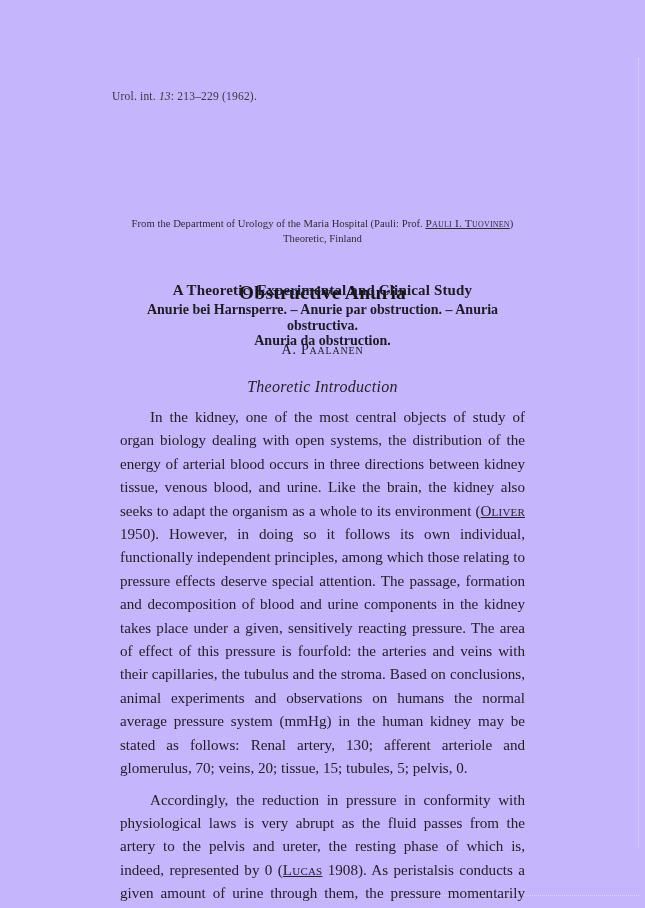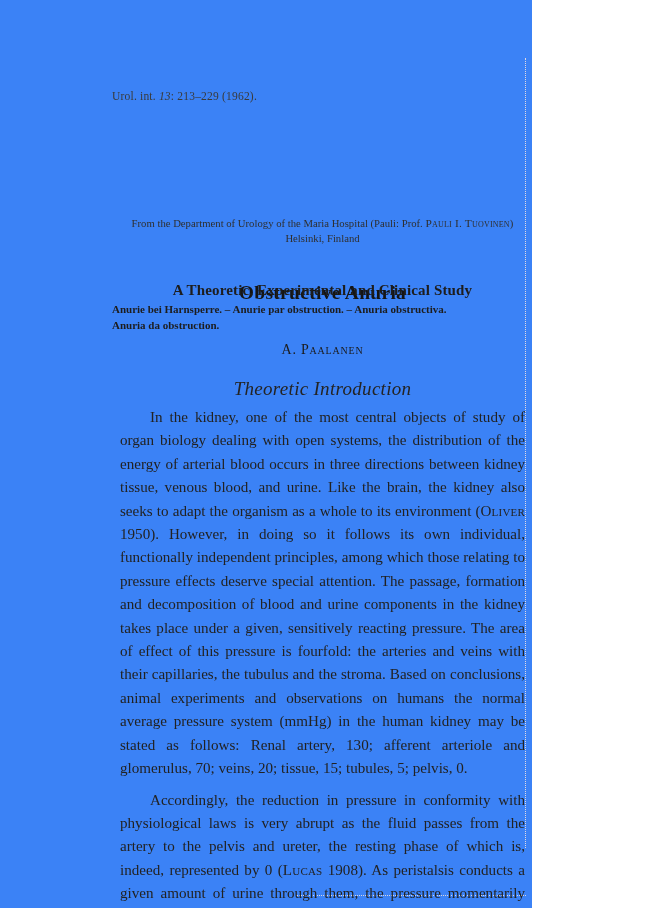--- a/index.html
+++ b/index.html
@@ -3,23 +3,23 @@
 <meta charset="utf-8">
 <style>
   html, body {
     margin: 0;
     padding: 0;
     background: #ffffff;
   }
 
   .page {
     position: relative;
-    width: 532px;
+    width: 645px;
     height: 908px;
-    background: #3b82f6;
+    background: #c4b5fd;
     overflow: hidden;
     font-family: "Liberation Serif", "DejaVu Serif", serif;
     color: #2b2b2b;
   }
 
   
   .scan-edge-right {
     position: absolute;
     top: 58px;
     right: 6px;
@@ -87,22 +87,22 @@
     font-weight: bold;
     letter-spacing: 0.15px;
     color: #1d1d1d;
   }
 
   .alt-titles {
     position: absolute;
     left: 112px;
     top: 302px;
     width: 421px;
-    text-align: left;
-    font-size: 11px;
+    text-align: center;
+    font-size: 14px;
     font-weight: bold;
     line-height: 15.5px;
     color: #1d1d1d;
   }
 
   .author {
     position: absolute;
     left: 112px;
     top: 342px;
     width: 421px;
@@ -112,21 +112,21 @@
     letter-spacing: 0.8px;
     color: #1b1b1b;
   }
 
   .section-heading {
     position: absolute;
     left: 112px;
     top: 378px;
     width: 421px;
     text-align: center;
-    font-size: 19px;
+    font-size: 16px;
     font-style: italic;
     letter-spacing: 0.3px;
     color: #242424;
   }
 
   .body-text {
     position: absolute;
     left: 112px;
     top: 398px;
     width: 421px;
@@ -139,39 +139,40 @@
 
   .body-text p {
     margin: 8px;
     text-indent: 30px;
     hyphens: manual;
   }
 
   .sc {
     font-variant: small-caps;
     letter-spacing: 0.2px;
+    text-decoration: underline;
   }
 </style>
 </head>
 <body>
 
 <div class="page">
 
   <div class="scan-edge-right"></div>
   <div class="scan-edge-bottom"></div>
 
   <div class="citation">
     <span>Urol. int. </span><span class="vol">13</span><span>: 213–229 (1962).</span>
   </div>
 
   <div class="affiliation">
     <div>
       <span>From the Department of Urology of the Maria Hospital (Pauli: Prof. </span><span class="sc">Pauli I. Tuovinen</span><span>)</span>
     </div>
-    <div>Helsinki, Finland</div>
+    <div>Theoretic, Finland</div>
   </div>
 
   <h1 class="doc-title">Obstructive Anuria</h1>
 
   <div class="doc-subtitle">A Theoretic, Experimental and Clinical Study</div>
 
   <div class="alt-titles">
     <div>Anurie bei Harnsperre. – Anurie par obstruction. – Anuria obstructiva.</div>
     <div>Anuria da obstruction.</div>
   </div>

